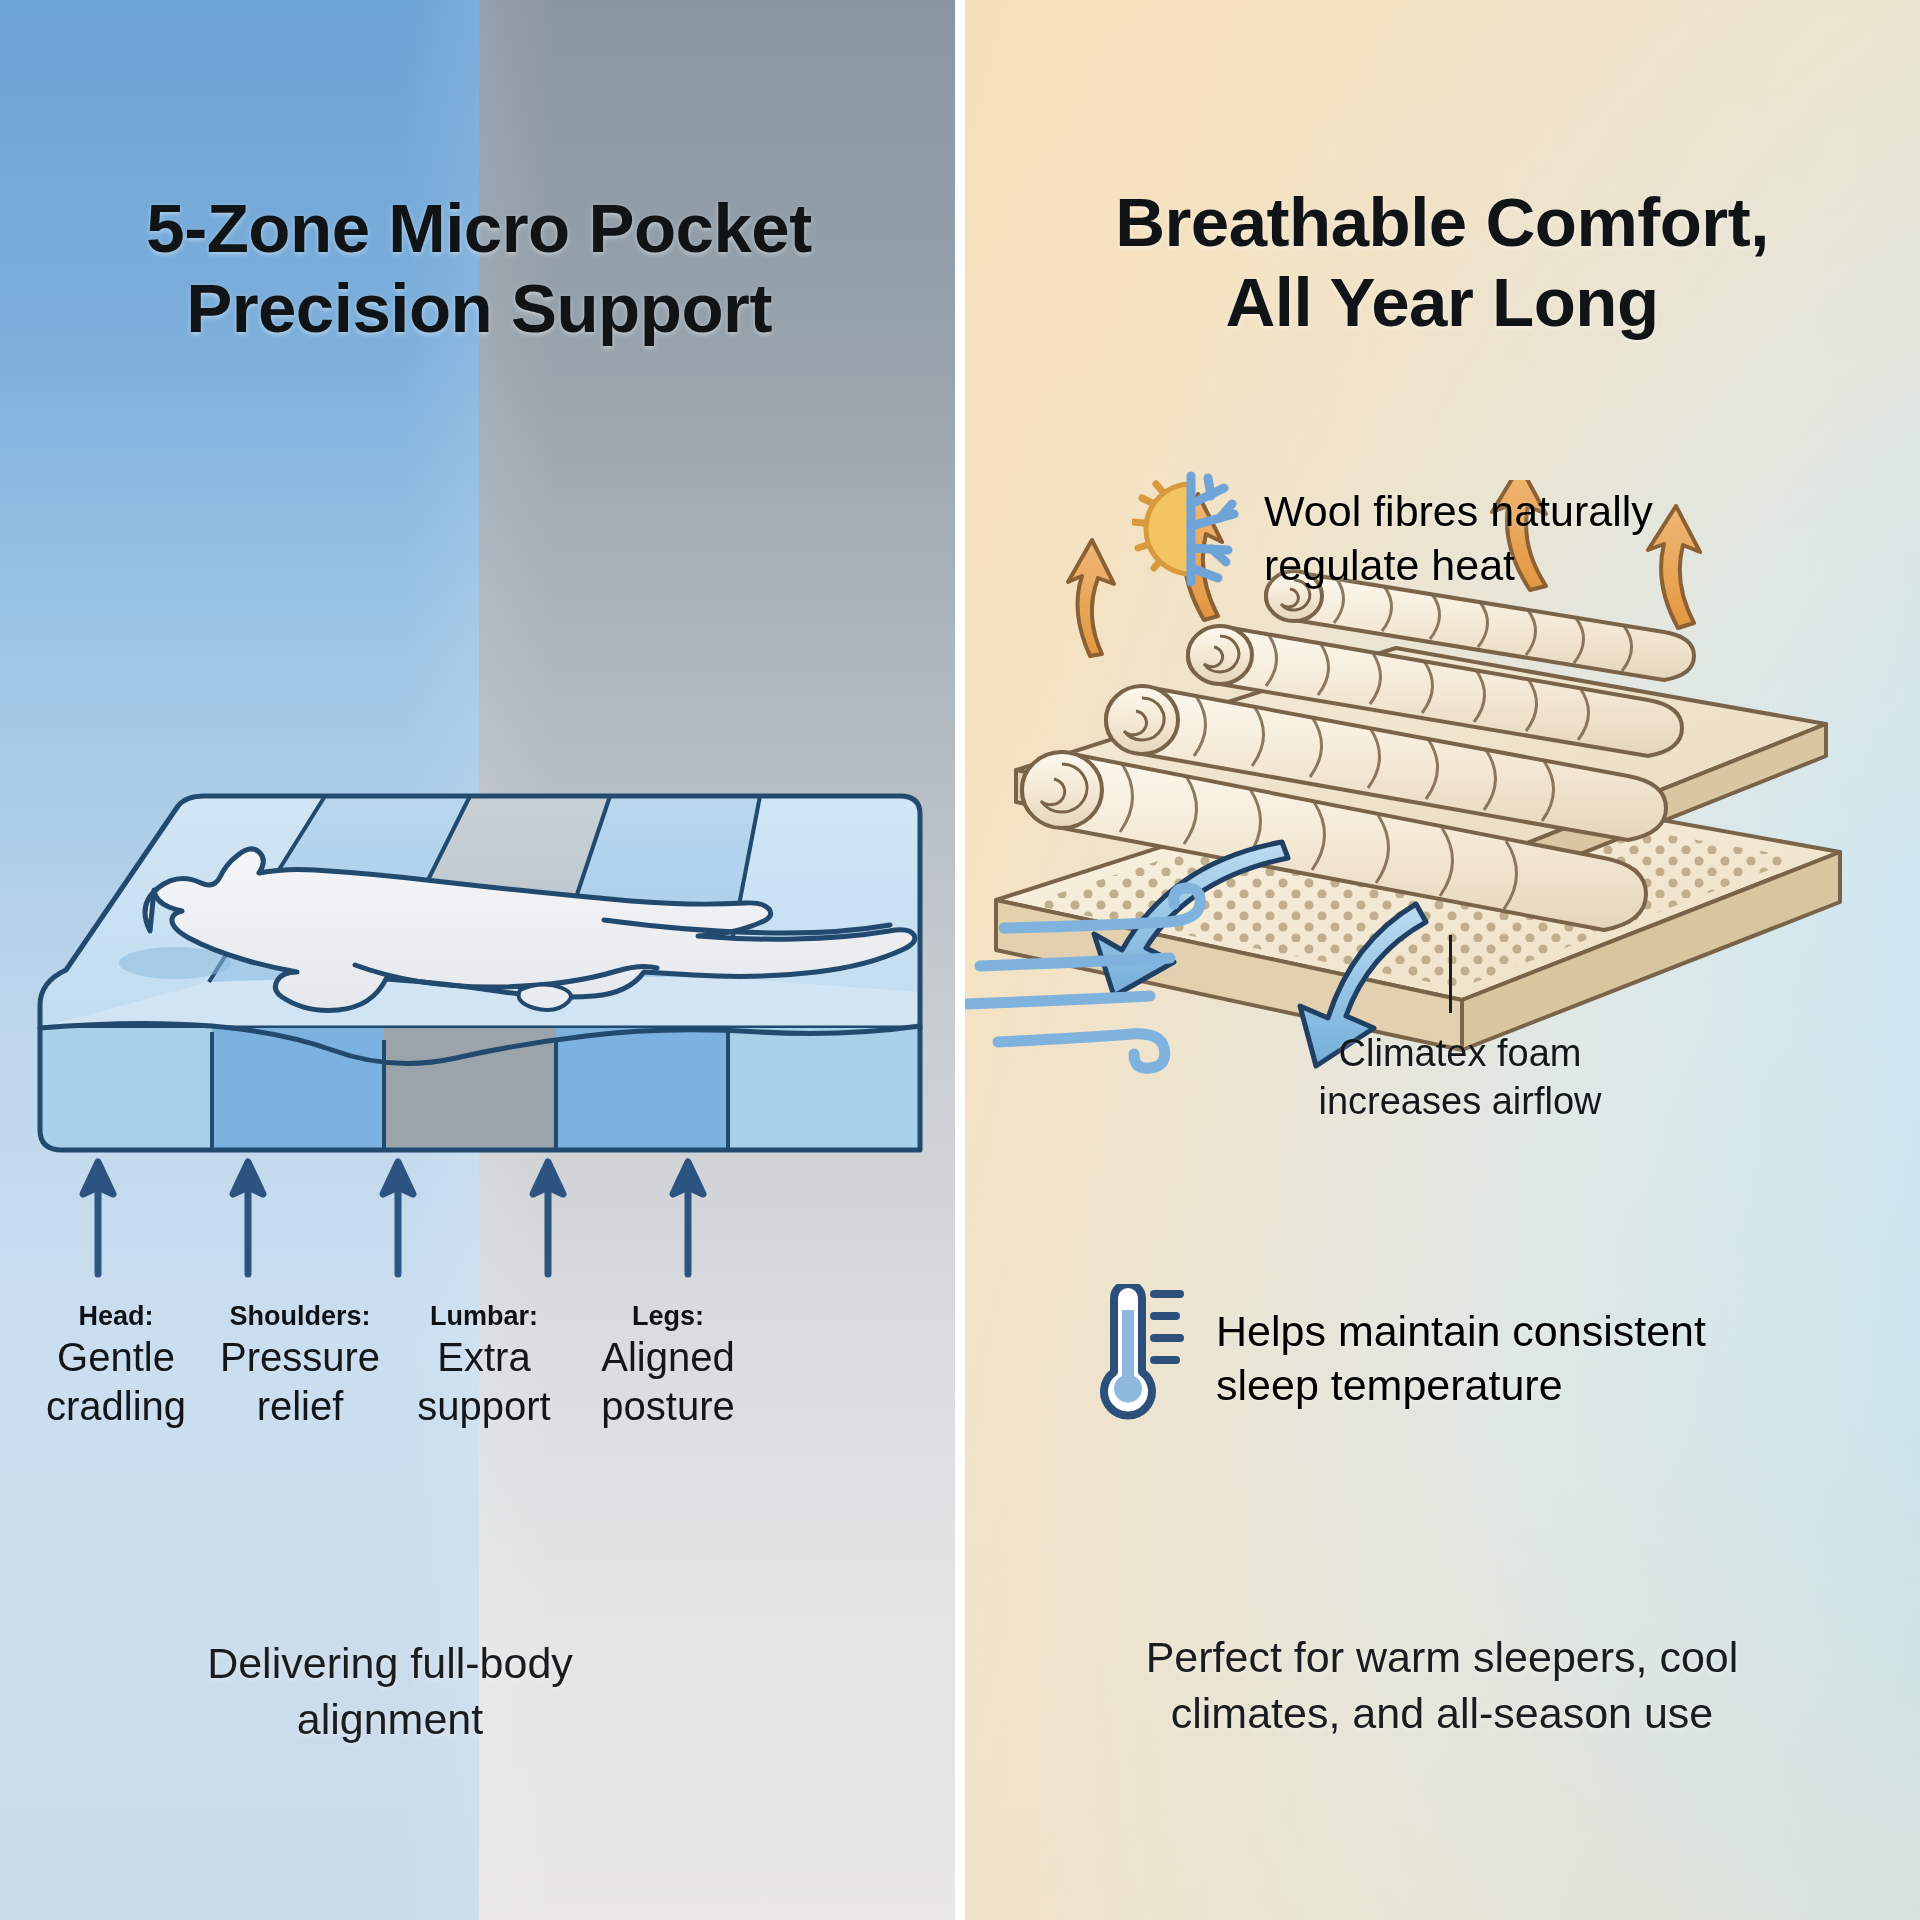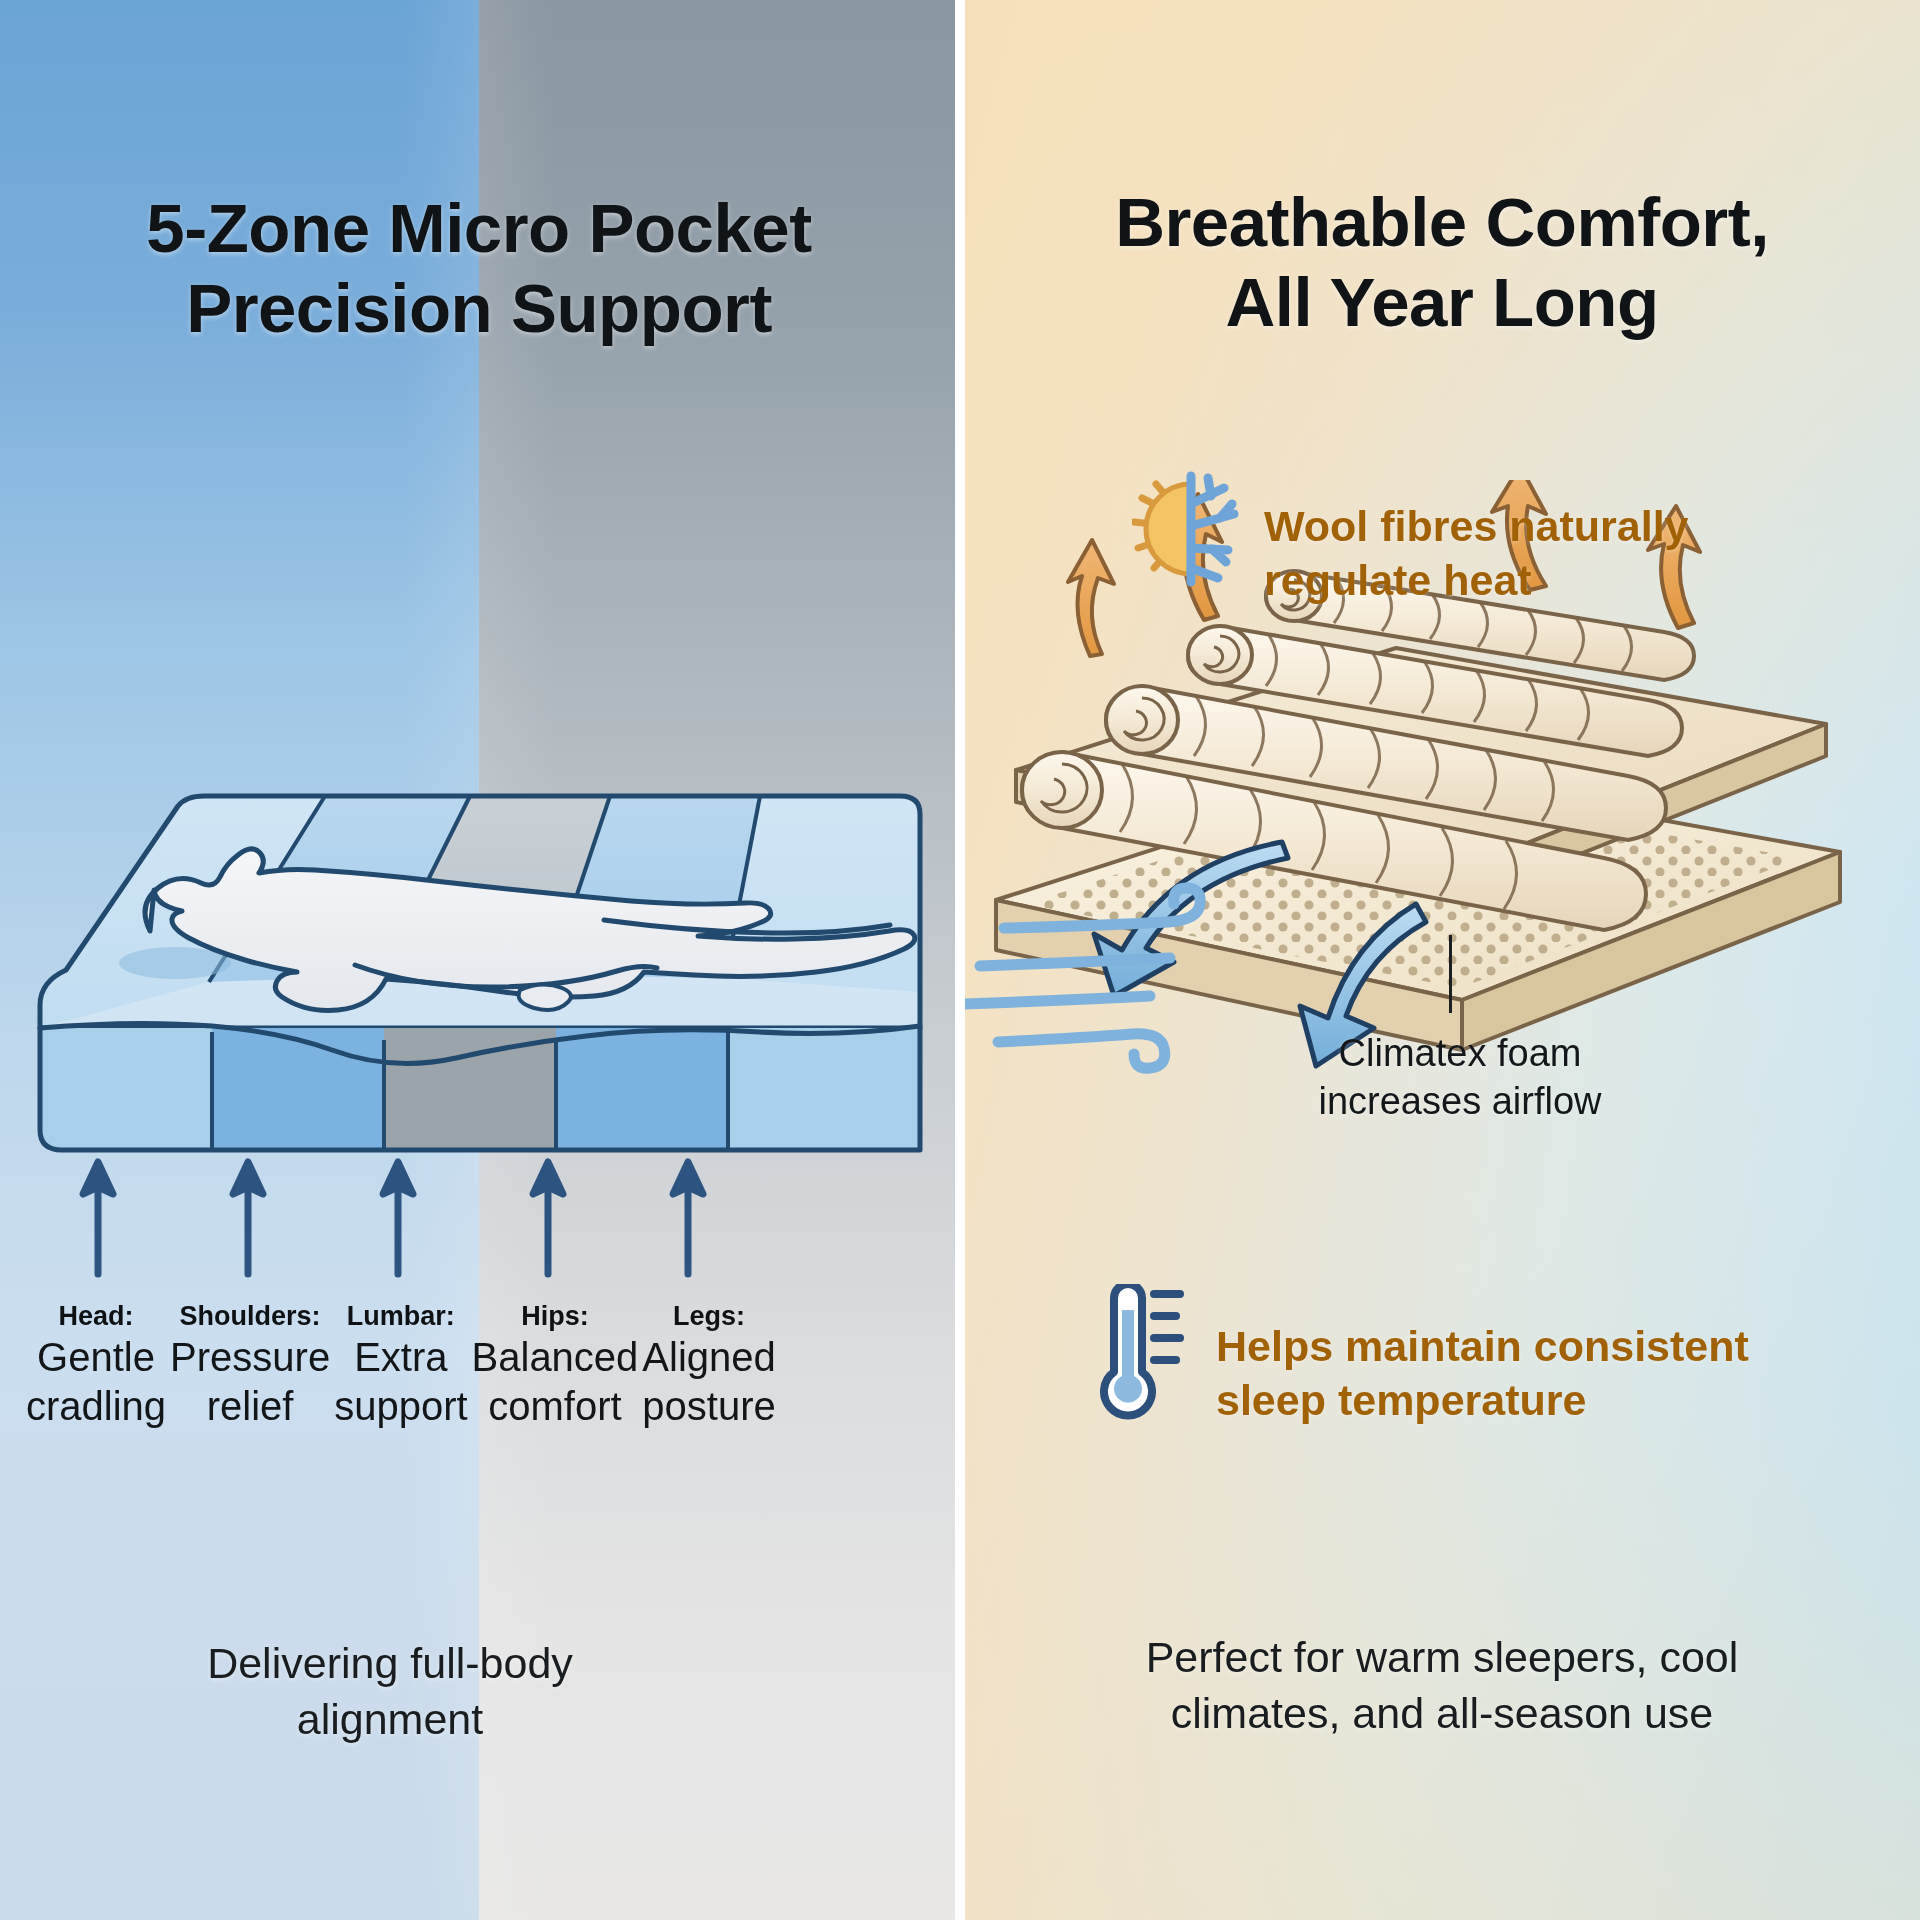--- a/index.html
+++ b/index.html
@@ -84,22 +84,22 @@
   #layers{position:absolute;left:0;top:480px;width:956px;height:700px;z-index:3;}
 
   
   .feature{position:absolute;display:flex;align-items:flex-start;z-index:5;}
   #feature-thermal{left:168px;top:480px;width:780px;}
   #feature-temp{left:120px;top:1300px;width:830px;}
   .feature-icon{flex:0 0 auto;}
   #feature-thermal .feature-icon{width:118px;height:118px;margin-right:14px;margin-top:-10px;}
   #feature-temp .feature-icon{width:110px;height:140px;margin-right:22px;margin-top:-16px;}
   .feature-text{
-    font-size:43px;line-height:1.26;color:#a16207;font-weight:700;
-    text-shadow:0 1px 4px rgba(255,255,255,0.35);padding-top:4px;margin-top:15px;
+    font-size:43px;line-height:1.26;color:#000000;font-weight:400;
+    text-shadow:0 1px 4px rgba(255,255,255,0.35);padding-top:4px;
   }
 
   
   #climatex{
     position:absolute;left:1300px;top:1030px;width:320px;z-index:5;
     text-align:center;font-size:38px;line-height:1.26;color:#15181b;
     text-shadow:0 1px 4px rgba(255,255,255,0.35);
   }
   #climatex-line{position:absolute;left:1449px;top:935px;width:3px;height:78px;background:#1c1f22;z-index:5;}
 </style>
@@ -215,24 +215,20 @@
         <div class="zone-name">Head:</div>
         <div class="zone-desc">Gentle<br>cradling</div>
       </div>
       <div class="zone-col">
         <div class="zone-name">Shoulders:</div>
         <div class="zone-desc">Pressure<br>relief</div>
       </div>
       <div class="zone-col">
         <div class="zone-name">Lumbar:</div>
         <div class="zone-desc">Extra<br>support</div>
-      </div>
-      <div class="zone-col">
-        <div class="zone-name">Hips:</div>
-        <div class="zone-desc">Balanced<br>comfort</div>
       </div>
       <div class="zone-col">
         <div class="zone-name">Legs:</div>
         <div class="zone-desc">Aligned<br>posture</div>
       </div>
     </div>
 
     <div class="caption" id="caption-left">Delivering full-body<br>alignment</div>
   </div>
 

